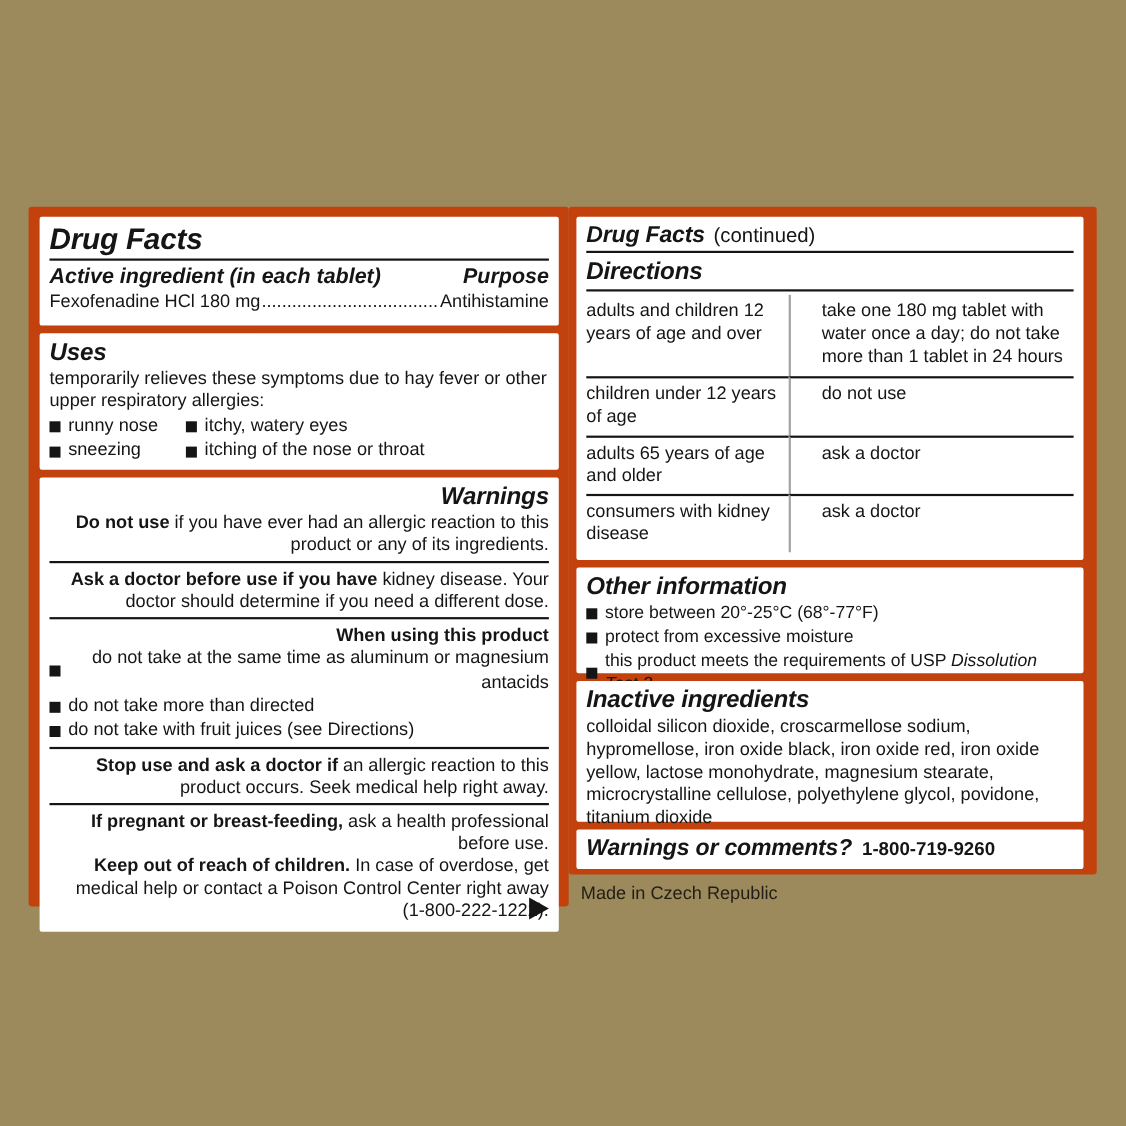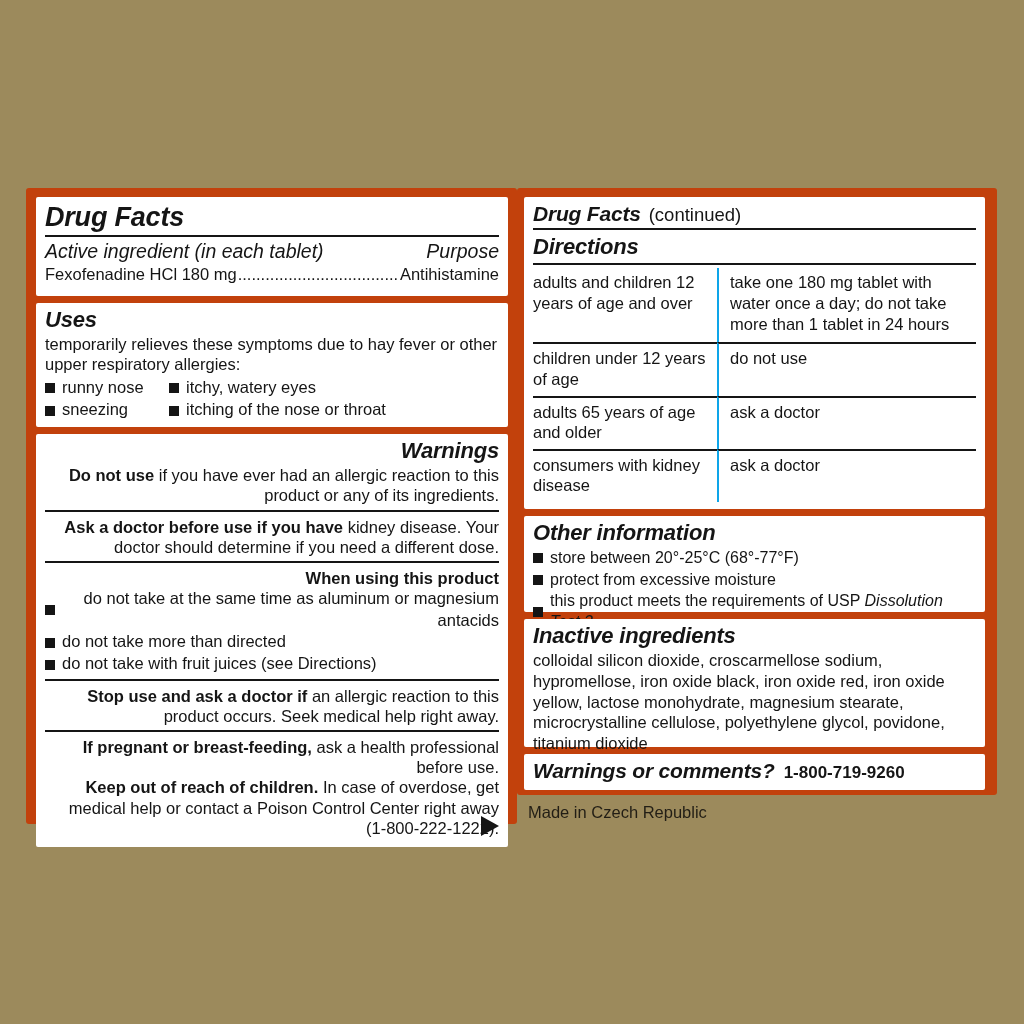--- a/index.html
+++ b/index.html
@@ -17,41 +17,41 @@
   .card{background:#FFFFFF;border-radius:2px;padding:3px 9px 7px 9px;position:relative;box-sizing:border-box;}
   .rule{border-top:2px solid #151515;margin:2px 0 3px 0;}
   .thin-rule{border-top:2px solid #151515;margin:4px 0 5px 0;}
 
   .df-title{font-size:27px;font-weight:bold;font-style:italic;line-height:1.15;letter-spacing:-.2px;margin-top:2px;}
   .sec-head{font-size:22px;font-weight:bold;font-style:italic;line-height:1.15;letter-spacing:-.2px;margin:1px 0 2px 0;}
   .body-txt{font-size:16.5px;line-height:1.22;}
   .b{font-weight:bold;}
   .it{font-style:italic;}
 
-  .ai-head-row{display:flex;justify-content:space-between;align-items:baseline;font-size:19.5px;font-weight:normal;font-style:italic;margin-top:1px;}
+  .ai-head-row{display:flex;justify-content:space-between;align-items:baseline;font-size:19.5px;font-weight:bold;font-style:italic;margin-top:1px;}
   .ai-row{display:flex;align-items:baseline;font-size:16.5px;line-height:1.25;margin-top:1px;}
   .dots{flex:1;overflow:hidden;white-space:nowrap;margin:0 1px;}
 
   .sq{display:inline-block;width:10px;height:10px;background:#151515;margin-right:7px;flex:0 0 auto;position:relative;top:0.5px;}
   .uses-grid{display:grid;grid-template-columns:124px 1fr;row-gap:3px;margin-top:3px;}
   .bullet-cell{display:flex;align-items:center;font-size:16.5px;line-height:1.2;}
   .bullet-line{display:flex;align-items:center;font-size:16.5px;line-height:1.32;}
 
   .warn-p{margin:0 0 2px 0;}
   .tri{position:absolute;right:9px;bottom:11px;width:0;height:0;
        border-left:18px solid #151515;border-top:10px solid transparent;border-bottom:10px solid transparent;}
 
   .cont-title-row{display:flex;align-items:baseline;gap:8px;margin-top:2px;}
   .cont-title{font-size:21px;font-weight:bold;font-style:italic;letter-spacing:-.2px;}
   .cont-note{font-size:18.5px;font-weight:normal;font-style:normal;}
 
   .dir-card{display:flex;flex-direction:column;}
   .dir-table{display:grid;grid-template-columns:184px 1fr;flex:1;}
   .dir-cell{font-size:16.5px;line-height:1.25;padding:4px 6px 6px 0;box-sizing:border-box;}
-  .dir-cell.dose{border-left:2px solid #0ea5e9;padding-left:11px;}
+  .dir-cell.dose{border-left:2px solid #a3a3a3;padding-left:28px;}
   .dir-cell.rsep{border-top:2px solid #151515;}
   .r1{min-height:74px;} .r2{min-height:52px;} .r3{min-height:53px;} .r4{min-height:52px;}
 
   .oi-line{display:flex;align-items:center;font-size:16px;line-height:1.33;}
   .inact-txt{font-size:16.5px;line-height:1.25;margin-top:1px;}
 
   .q-row{display:flex;align-items:baseline;gap:9px;padding:2px 0 3px 0;}
   .q-head{font-size:21px;font-weight:bold;font-style:italic;letter-spacing:-.2px;}
   .q-phone{font-size:17px;font-weight:bold;}
 

